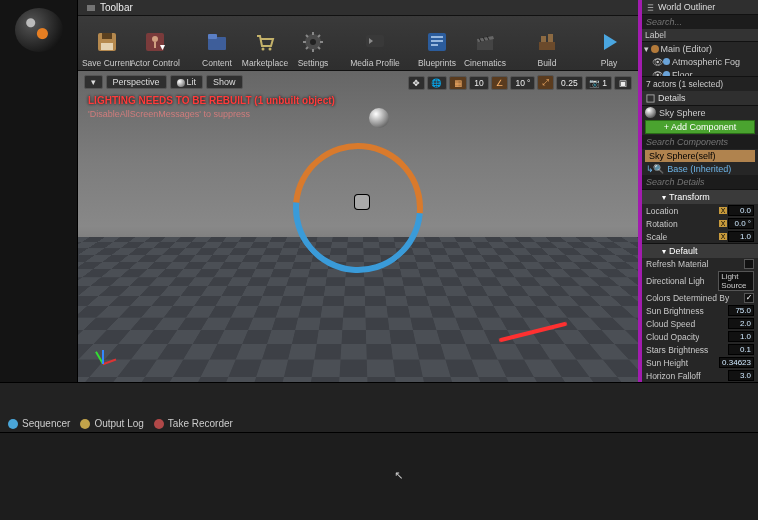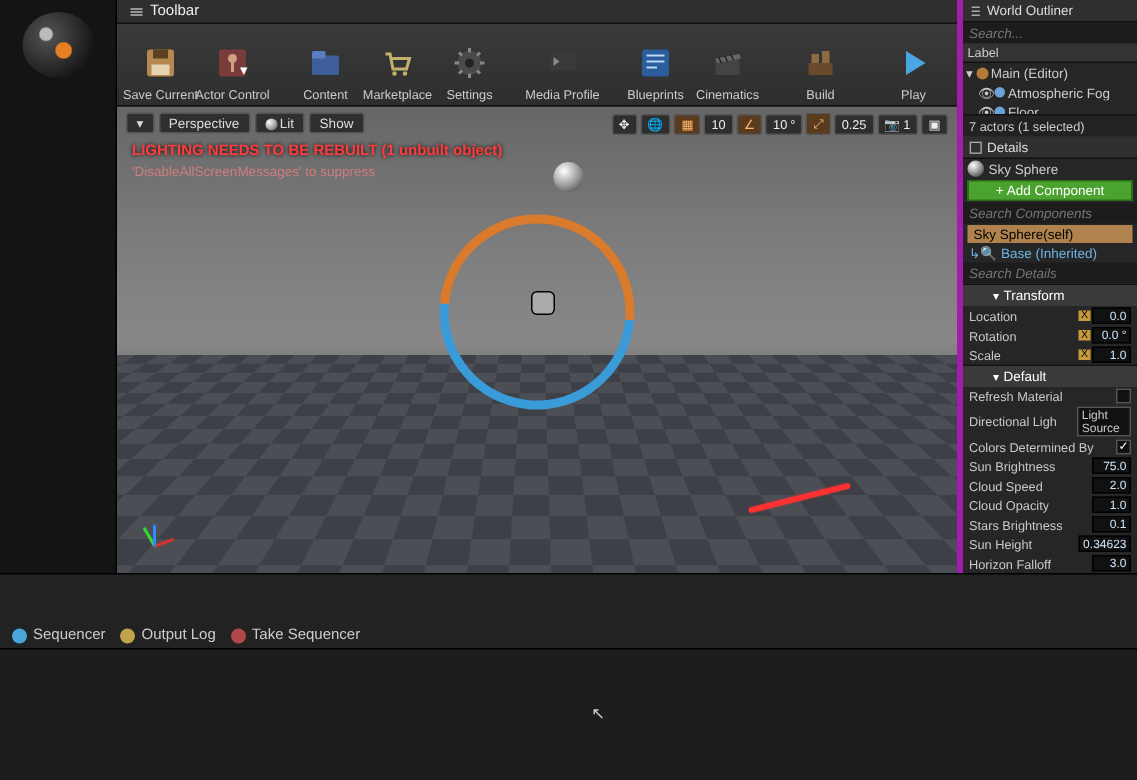--- a/index.html
+++ b/index.html
@@ -428,21 +428,21 @@
     <div class="btab">
         <span class="dot" style="background:#4aa6d9"></span>
         <span>Sequencer</span>
       </div>
     <div class="btab">
         <span class="dot" style="background:#c2a34a"></span>
         <span>Output Log</span>
       </div>
     <div class="btab">
         <span class="dot" style="background:#b04848"></span>
-        <span>Take Sequencer</span>
+        <span>Take Recorder</span>
       </div>
   </div>
 
 
   <div class="content-area">
     <span class="cursor">↖</span>
   </div>
 
 </div>
 

